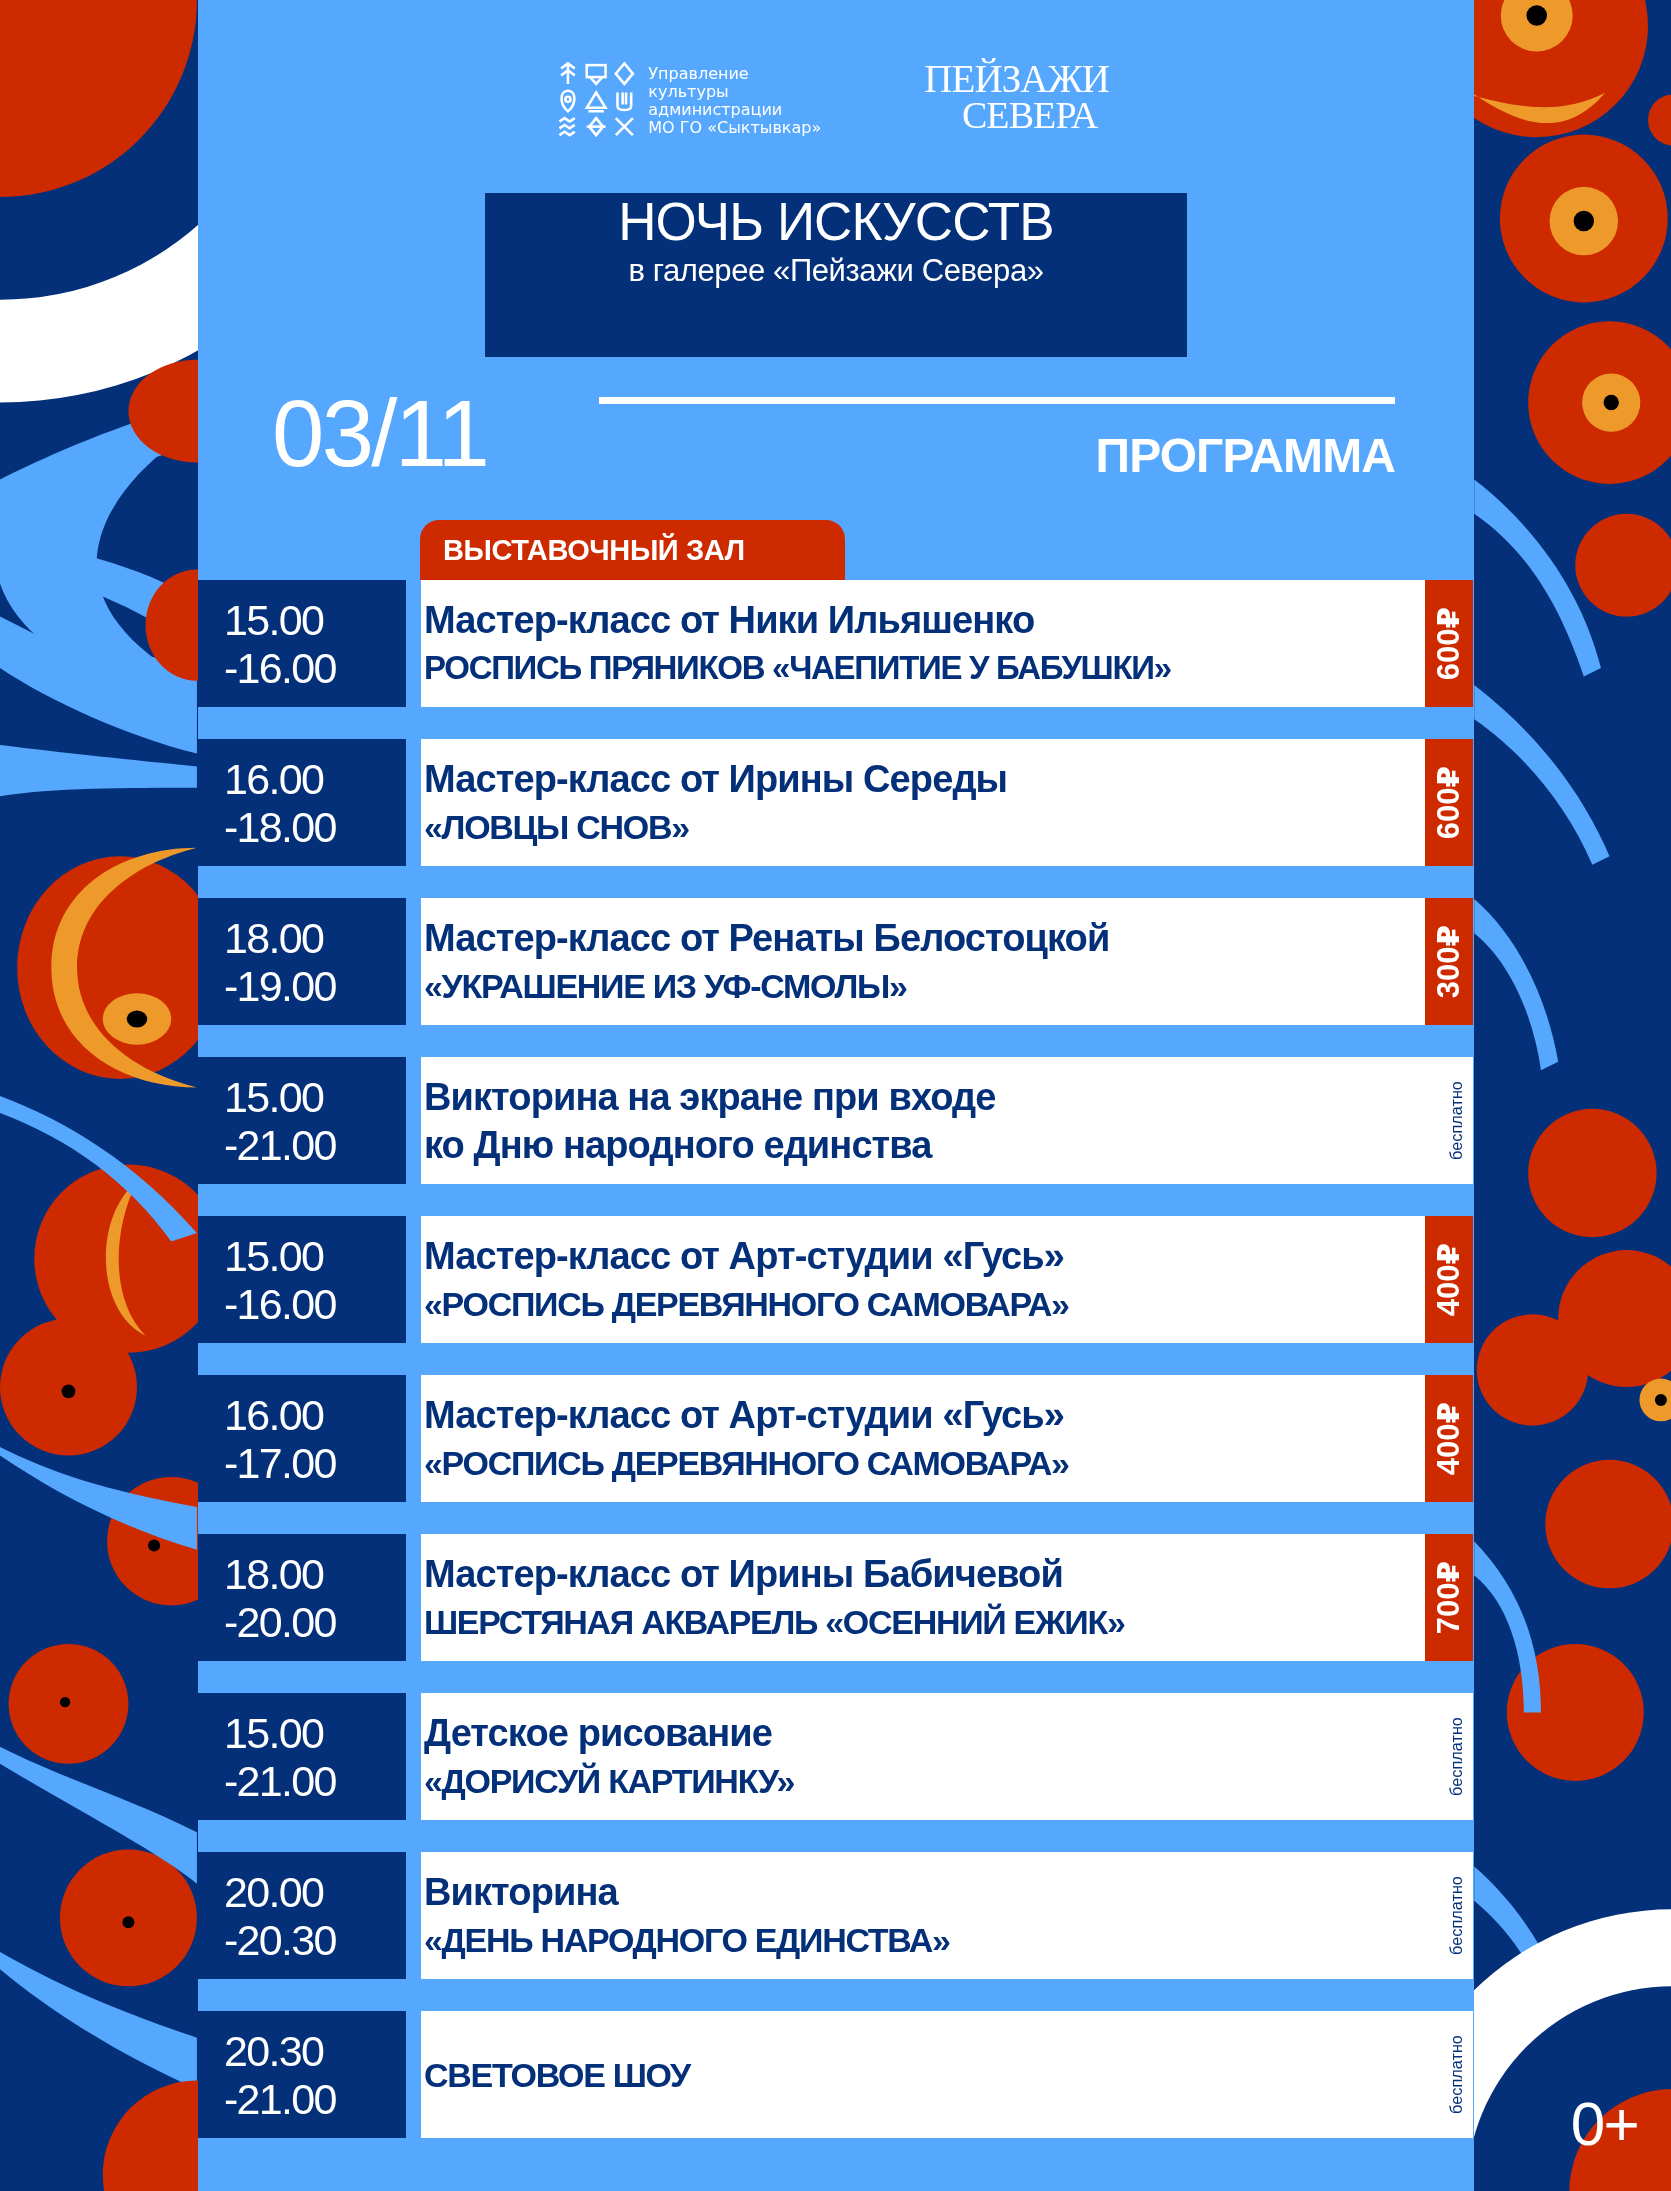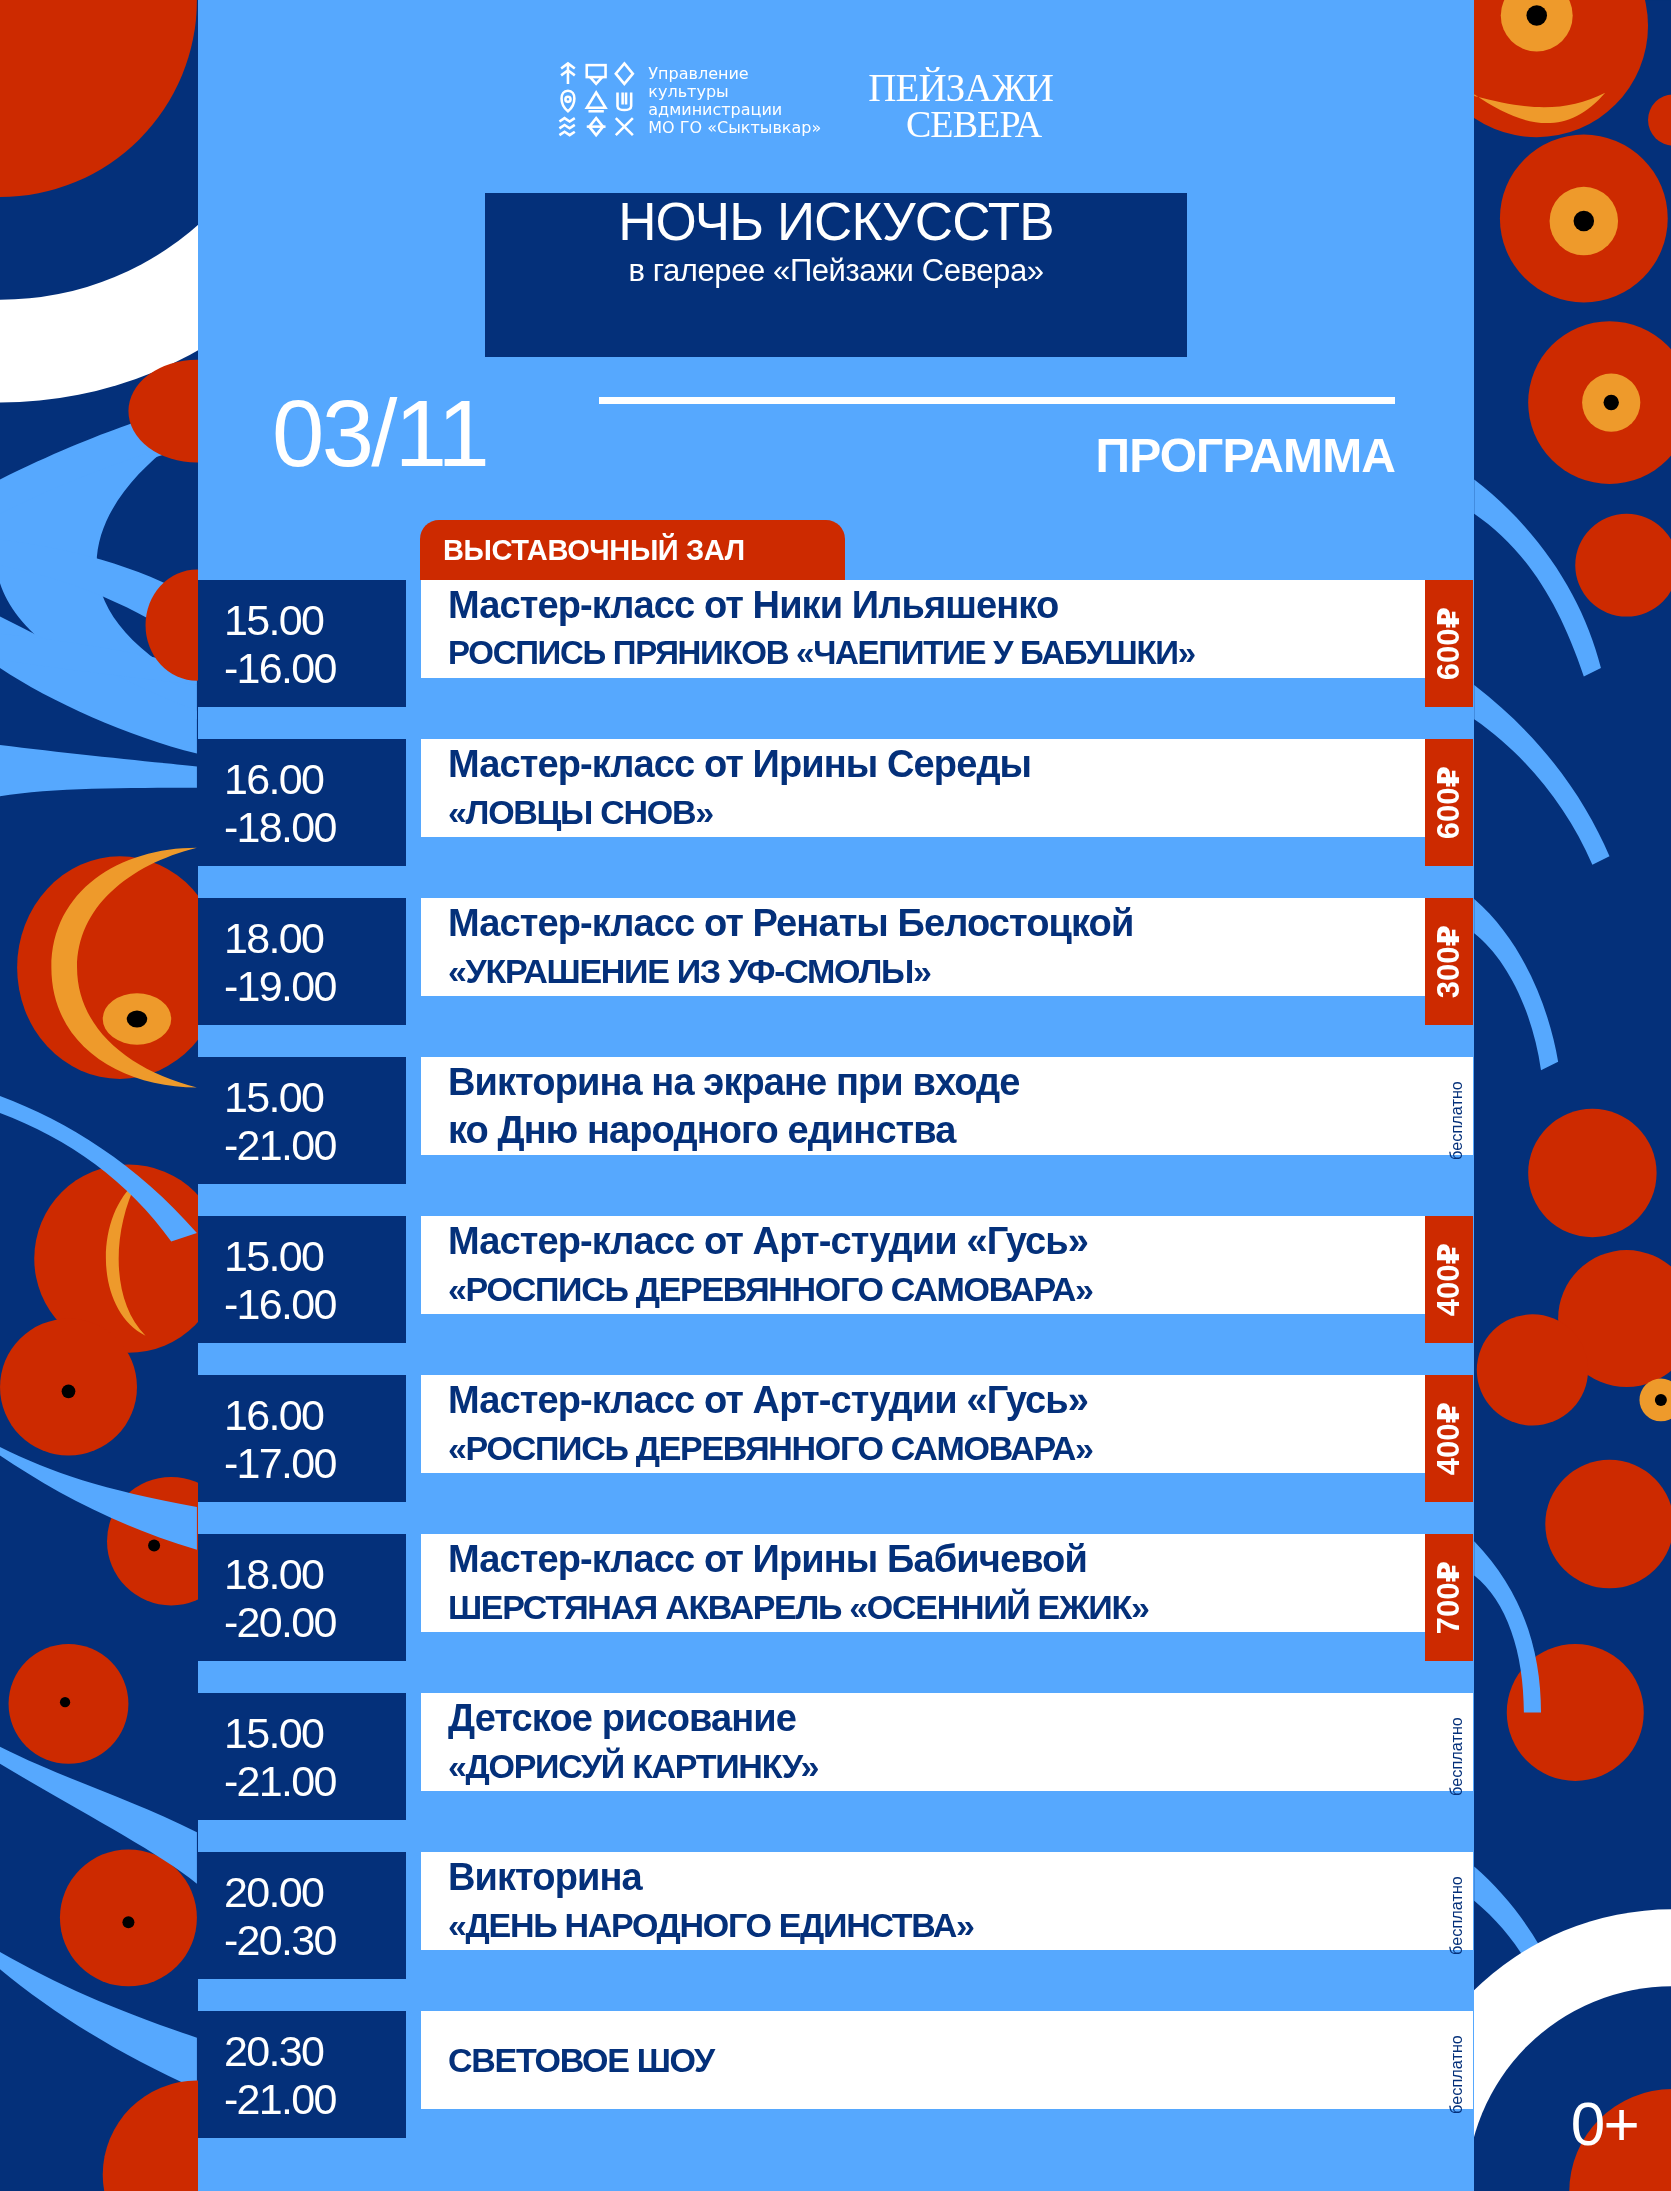--- a/index.html
+++ b/index.html
@@ -7,21 +7,21 @@
       width: 1672px; height: 2192px; position: relative; overflow: hidden;
       background: #04307a;
       font-family: "Liberation Sans", "DejaVu Sans", sans-serif;
     }
     .deco { position: absolute; inset: 0; z-index: 0; }
     .panel {
       position: absolute; left: 198px; top: 0; width: 1276px; height: 2192px;
       background: #56a8fe; z-index: 1;
     }
     
-    .logos { position: absolute; top: 60px; left: 556px; display: flex; align-items: flex-end; gap: 47px; z-index: 2; }
+    .logos { position: absolute; top: 60px; left: 556px; display: flex; align-items: flex-start; gap: 103px; z-index: 2; }
     .org { display: flex; align-items: center; gap: 10.3px; }
     .org-glyphs { width: 82px; height: 82px; }
     .org-text { color: #fff; font-size: 16px; line-height: 18px; font-family: "DejaVu Sans", sans-serif; }
     .org-text div { white-space: nowrap; }
     .gallery-logo { color: #fff; font-family: "Liberation Serif", "DejaVu Serif", serif; text-align: center; line-height: 0.95; }
     .gallery-logo .l1 { font-size: 39px; letter-spacing: -0.9px; }
     .gallery-logo .l2 { font-size: 38px; letter-spacing: -0.9px; margin-left: 26px; }
 
     
     .title-box {
@@ -44,22 +44,22 @@
     }
 
     .rows { position: absolute; left: 198px; top: 580px; width: 1275px; z-index: 2; }
     .row { position: relative; height: 127px; margin-bottom: 32px; }
     .time {
       position: absolute; left: 0; top: 0; width: 208px; height: 127px; background: #04307a;
       color: #fff; font-size: 43px; line-height: 48px; letter-spacing: -1.7px;
       display: flex; flex-direction: column; justify-content: center; padding-left: 26px; box-sizing: border-box;
     }
     .card {
-      position: absolute; left: 223px; top: 0; width: 1052px; height: 98px; background: #fff;
-      color: #04307a; box-sizing: border-box; padding-left: 27px;
+      position: absolute; left: 223px; top: 0; width: 1052px; height: 127px; background: #fff;
+      color: #04307a; box-sizing: border-box; padding-left: 3px;
       display: flex; flex-direction: column; justify-content: center;
     }
     .card .t1 { font-size: 38px; font-weight: 700; line-height: 48px; letter-spacing: -0.9px; white-space: nowrap; }
     .card .t2 { font-size: 34px; font-weight: 700; line-height: 48px; letter-spacing: -1.3px; white-space: nowrap; }
     .price {
       position: absolute; right: 0; top: 0; width: 48px; height: 127px; background: #cd2a00;
       display: flex; align-items: center; justify-content: center;
     }
     .price span {
       transform: rotate(-90deg); color: #fff; font-size: 31px; font-weight: 700; white-space: nowrap; letter-spacing: 0;

